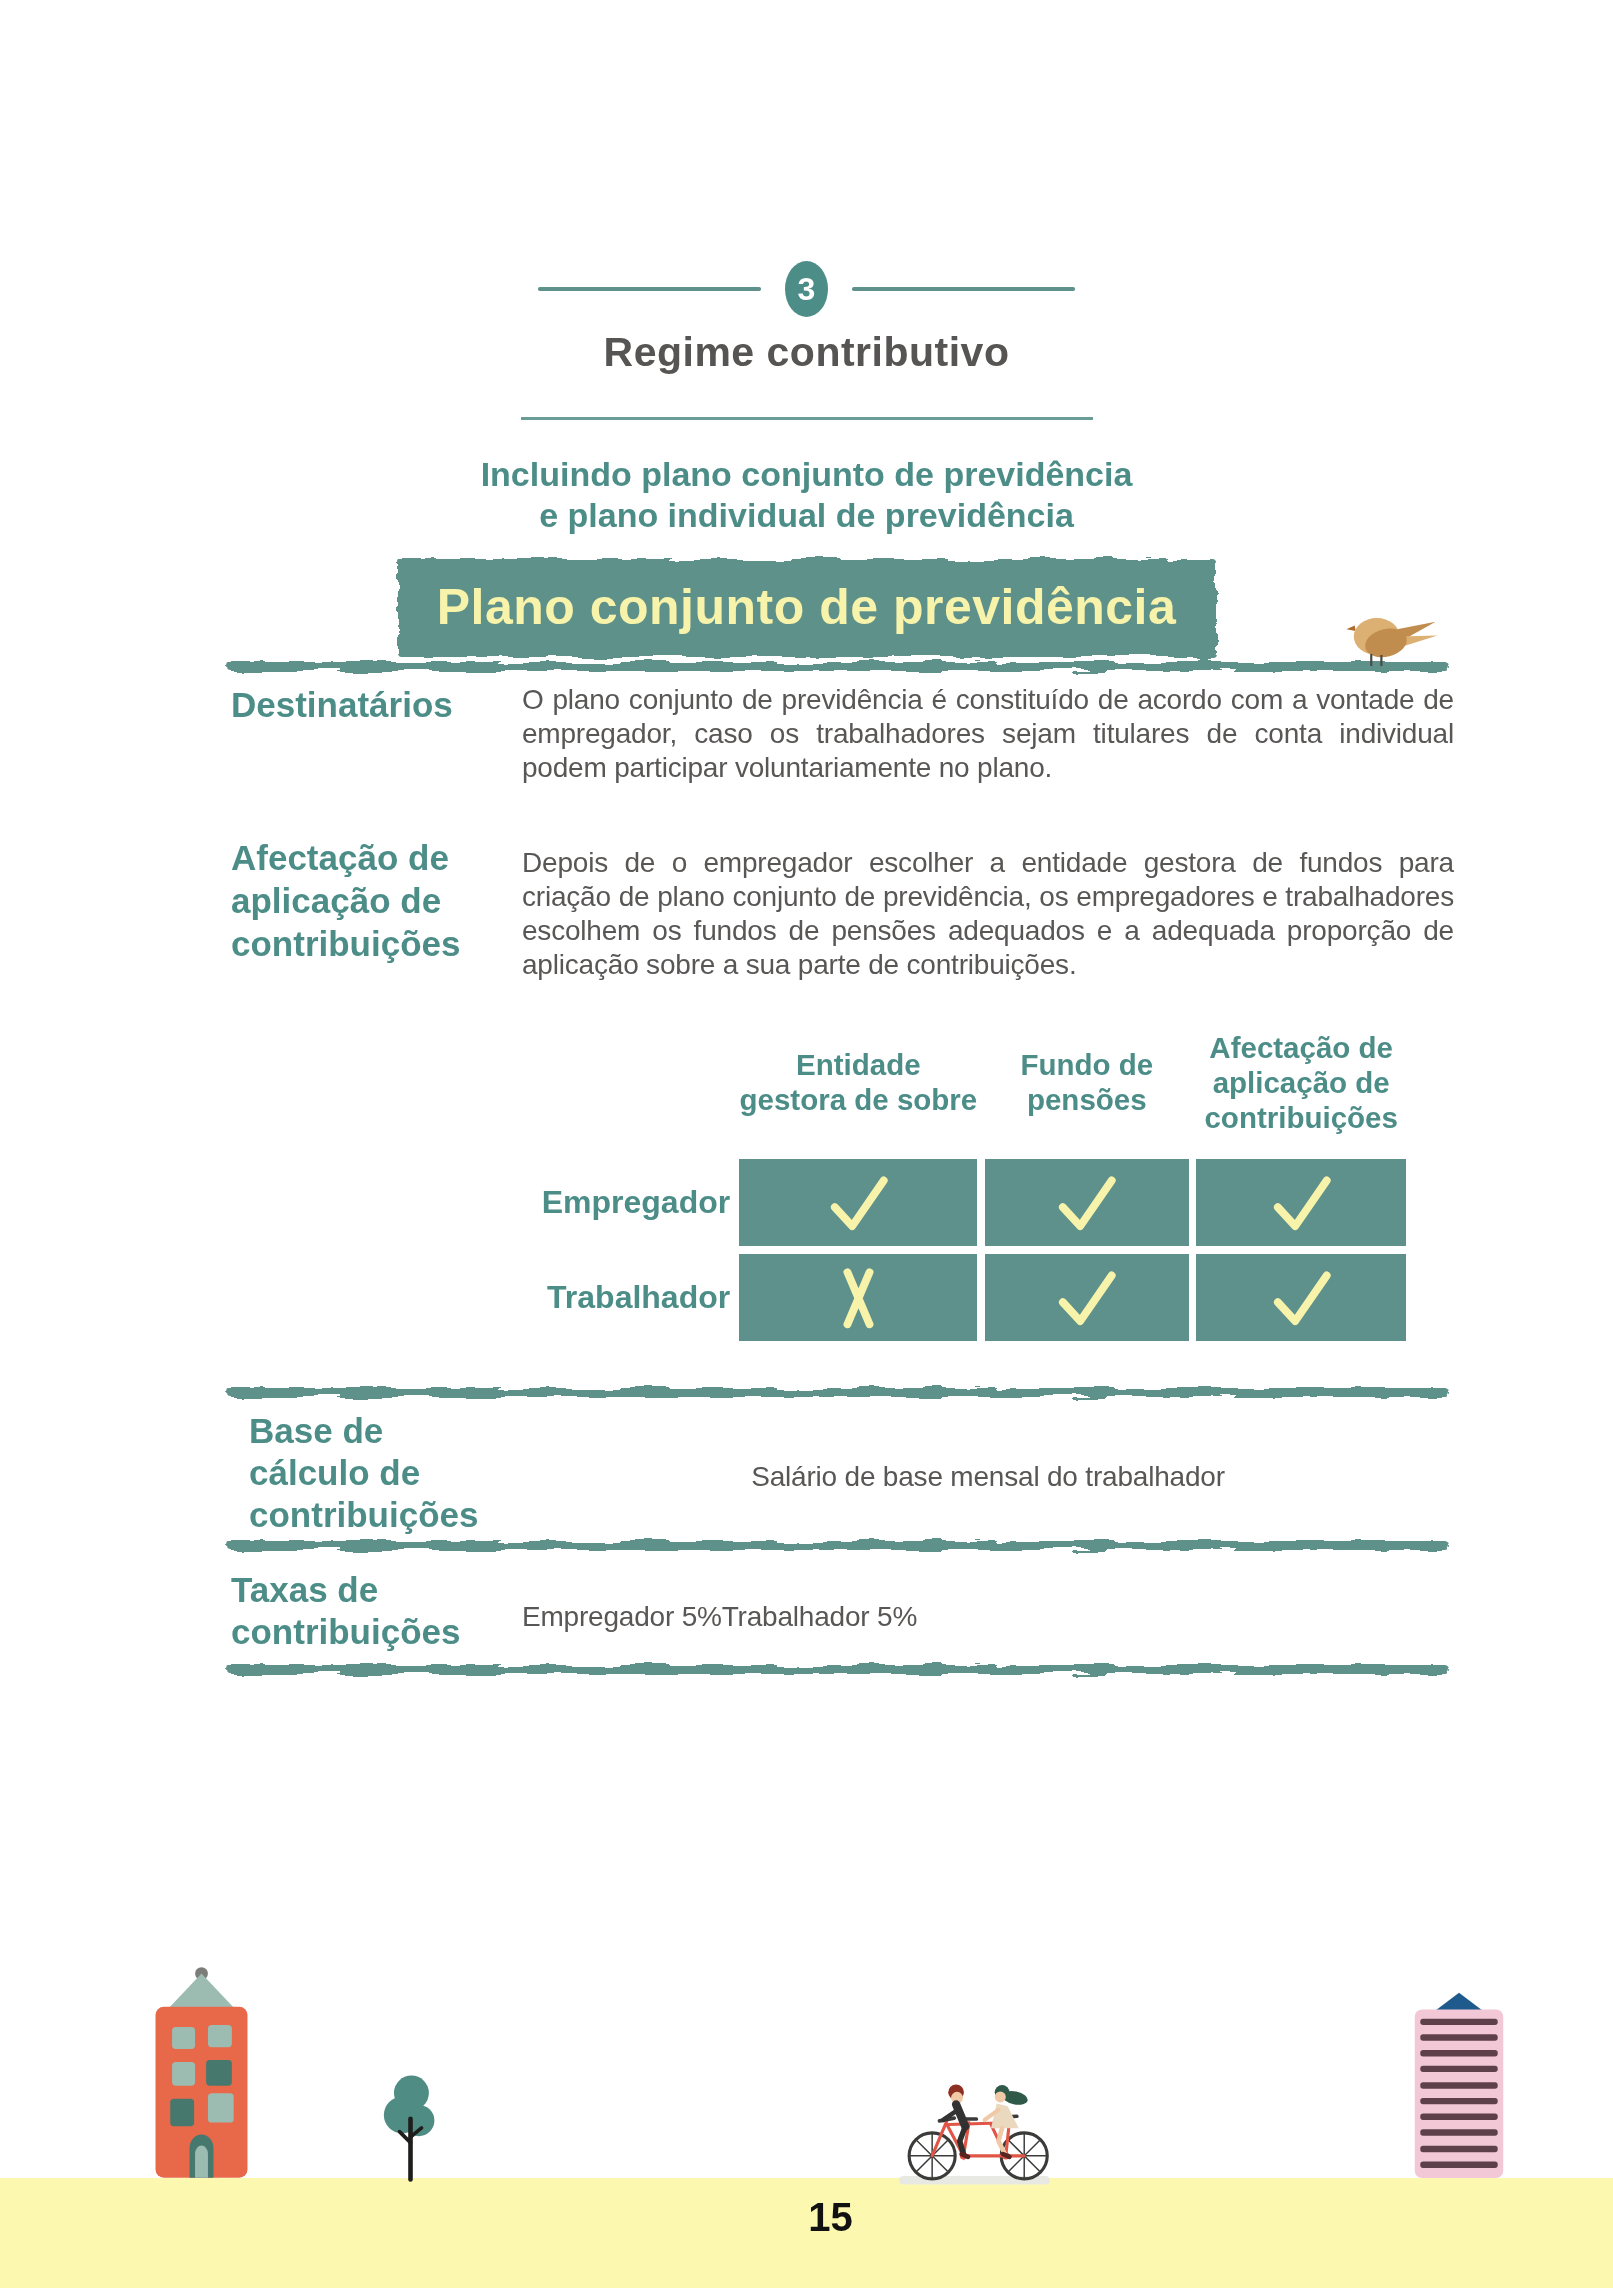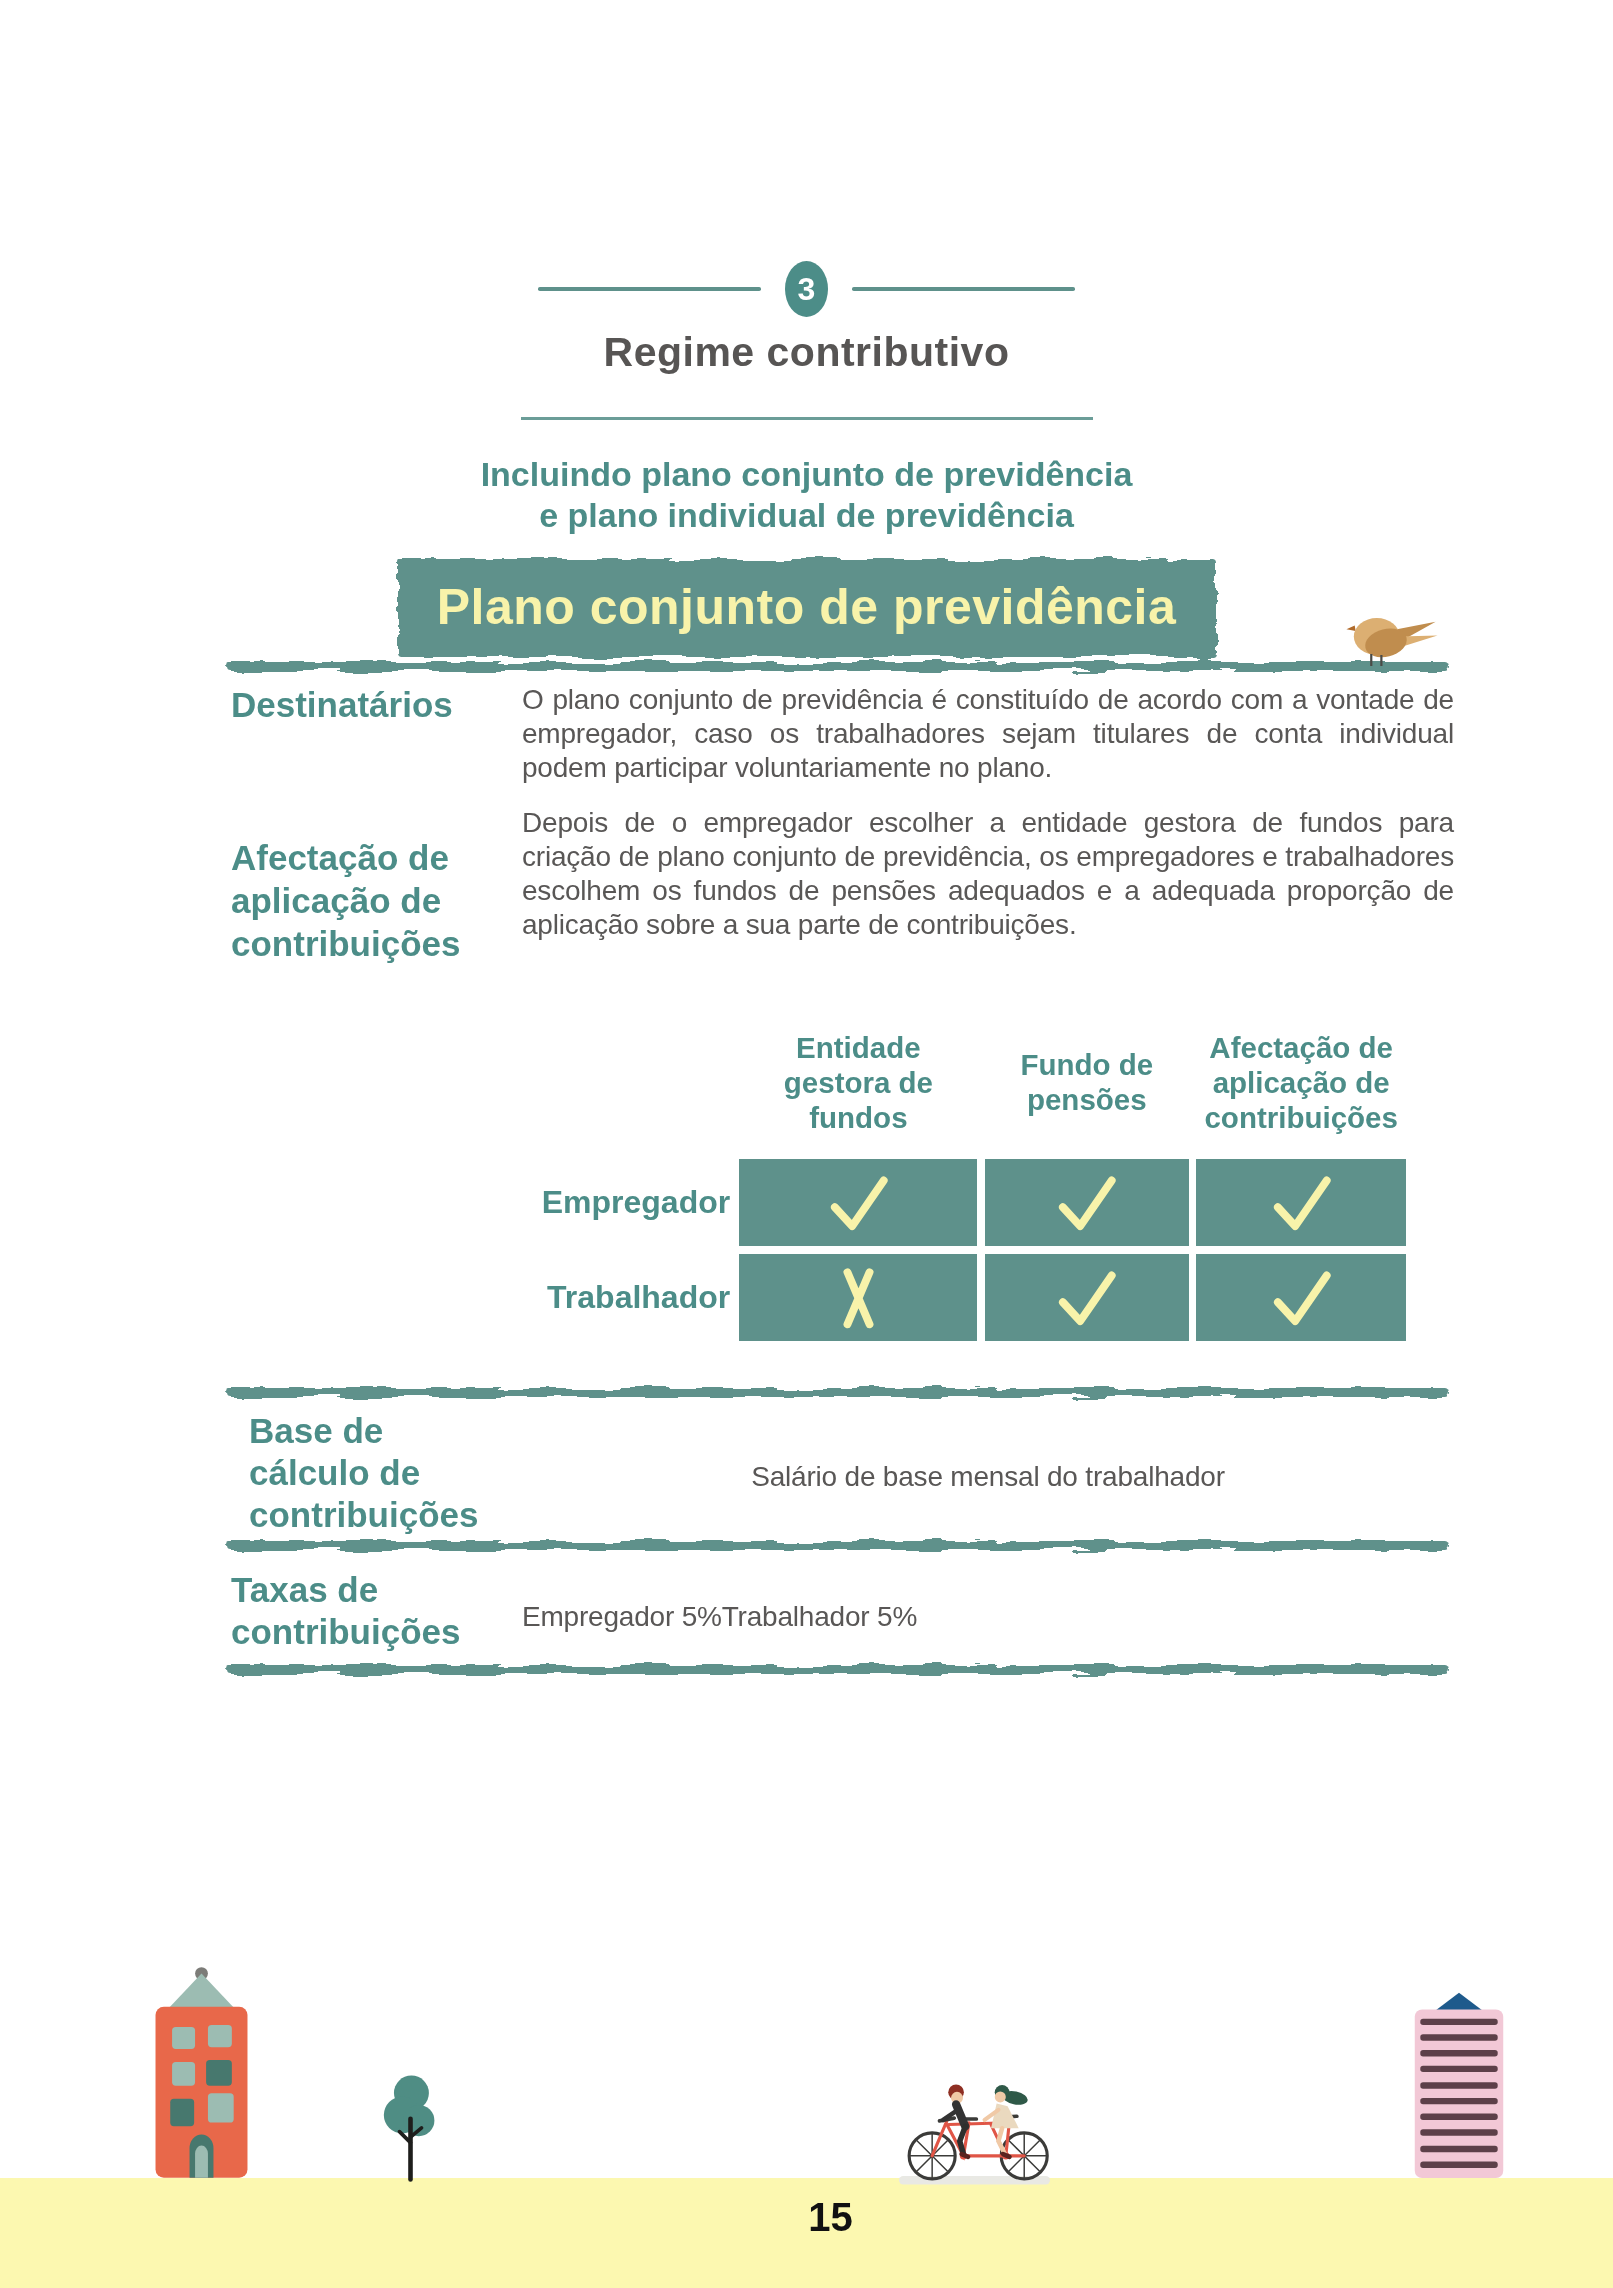--- a/index.html
+++ b/index.html
@@ -56,21 +56,21 @@
   .divider.d4{top:1665px;}
 
   
   .sec-heading{position:absolute;left:231px;color:var(--teal-heading);
     font-size:35px;font-weight:bold;line-height:43px;}
   .sec-body{position:absolute;left:522px;width:932px;color:var(--body-text);
     font-size:28px;line-height:34px;text-align:justify;letter-spacing:-0.2px;}
   .h-dest{top:683px;width:277px;}
   .b-dest{top:683px;}
   .h-afec{top:836px;width:235px;}
-  .b-afec{top:806px;}
+  .b-afec{top:846px;}
   .h-base{top:1410px;width:231px;line-height:42px;margin-left:18px;}
   .b-base{top:1460px;text-align:center;}
   .h-taxa{top:1569px;width:231px;line-height:42px;}
   .b-taxa{top:1600px;text-align:left;display:flex;}
 
   
   .plan-table{position:absolute;left:312px;top:1012px;display:grid;
     grid-template-columns:420px 238px 204px 210px;grid-template-rows:140px 87px 87px;
     column-gap:7.4px;row-gap:7.4px;}
   .col-head{display:flex;align-items:center;justify-content:center;text-align:center;
@@ -138,21 +138,21 @@
   <div class="divider d1"></div>
 
   <div class="sec-heading h-dest">Destinatários</div>
   <div class="sec-body b-dest">O plano conjunto de previdência é constituído de acordo com a vontade de empregador, caso os trabalhadores sejam titulares de conta individual podem participar voluntariamente no plano.</div>
 
   <div class="sec-heading h-afec">Afectação de aplicação de contribuições</div>
   <div class="sec-body b-afec">Depois de o empregador escolher a entidade gestora de fundos para criação de plano conjunto de previdência, os empregadores e trabalhadores escolhem os fundos de pensões adequados e a adequada proporção de aplicação sobre a sua parte de contribuições.</div>
 
   <div class="plan-table">
     <div class="spacer"></div>
-    <div class="col-head">Entidade gestora de fundos</div>
+    <div class="col-head">Entidade gestora de sobre</div>
     <div class="col-head">Fundo de pensões</div>
     <div class="col-head">Afectação de aplicação de contribuições</div>
 
     <div class="row-label">Empregador</div>
     <div class="mark-cell">
         <svg viewBox="0 0 100 80">
           <path d="M20 46 L42 70 L82 12"></path>
         </svg>
       </div>
     <div class="mark-cell">

